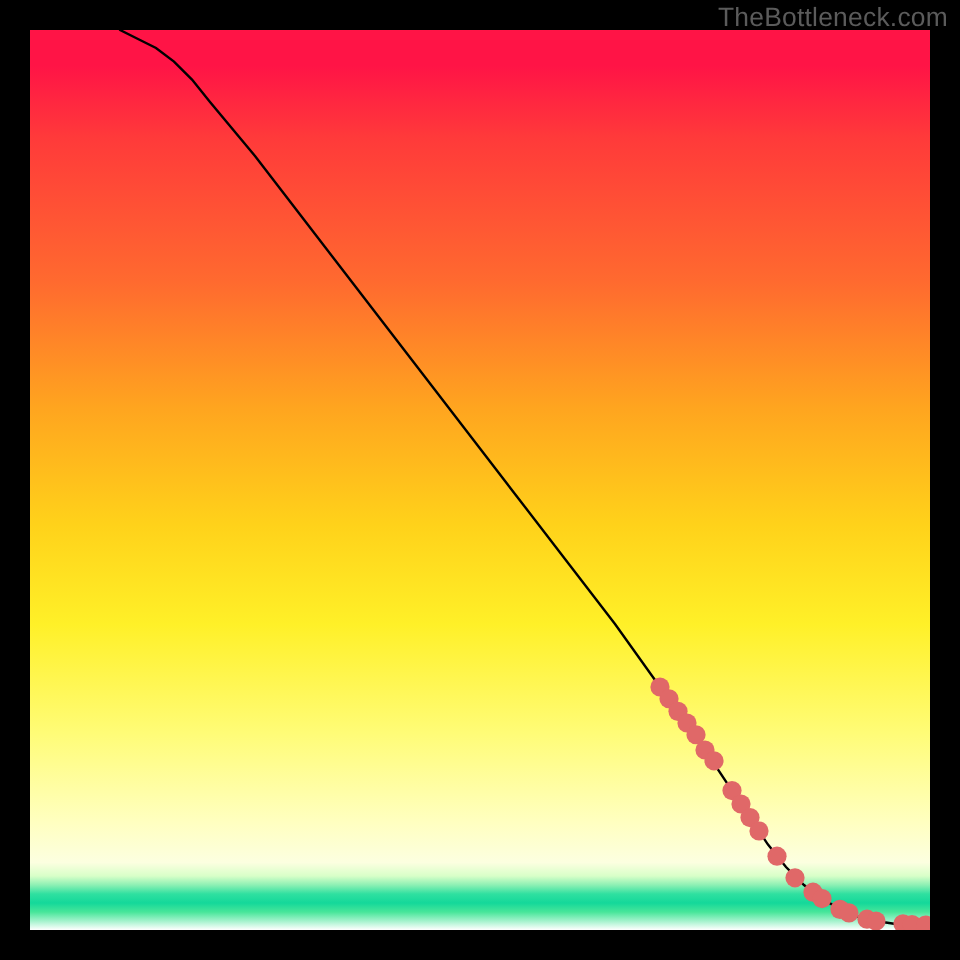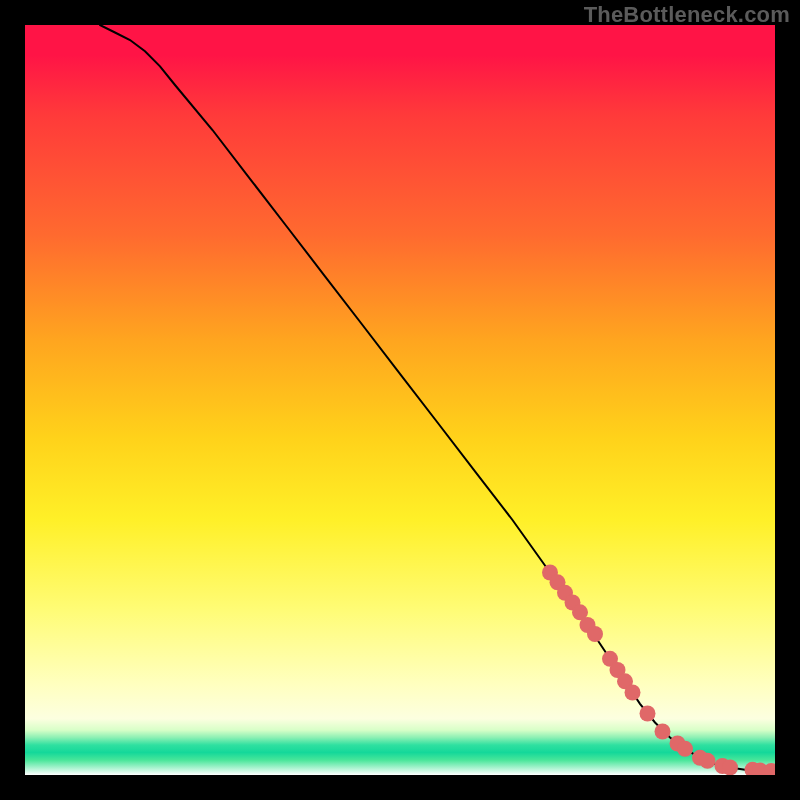--- a/index.html
+++ b/index.html
@@ -56,21 +56,21 @@
     top: 0;
     width: 750px;
     height: 750px;
   }
   .watermark {
     position: absolute;
     top: 2px;
     right: 10px;
     color: #5b5b5b;
     font-size: 22px;
-    font-weight: 700;
+    font-weight: 400;
     letter-spacing: 0.2px;
   }
 </style>
 </head>
 <body>
 
 <div class="stage">
   <div class="watermark">TheBottleneck.com</div>
 
   <div class="plot">

